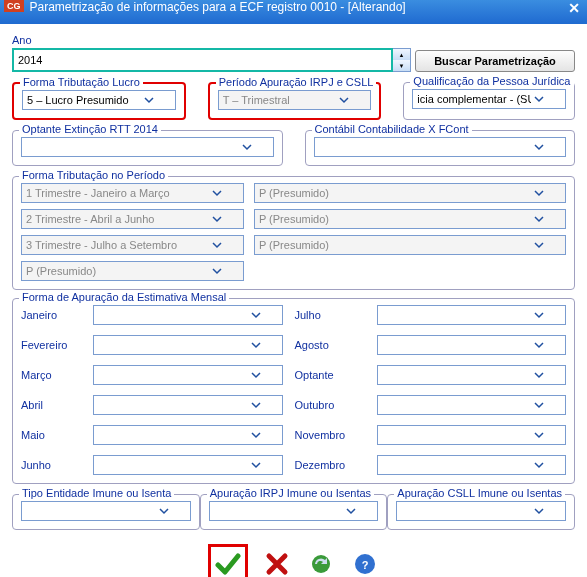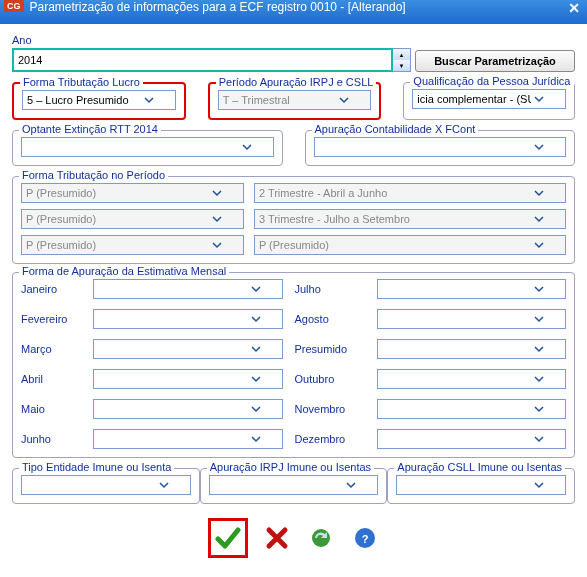--- a/index.html
+++ b/index.html
@@ -111,35 +111,43 @@
       <div class="select">
         <span class="txt"></span>
         <span class="arrow">
             <svg viewBox="0 0 10 10">
               <path d="M1 3 L5 7 L9 3" fill="none" stroke="#2050a0" stroke-width="1.5"></path>
             </svg>
           </span>
       </div>
     </div>
     <div class="fieldset">
-      <div class="fieldset-legend">Apuração Contabilidade X FCont</div>
+      <div class="fieldset-legend">Contábil Contabilidade X FCont</div>
       <div class="select">
         <span class="txt"></span>
         <span class="arrow">
             <svg viewBox="0 0 10 10">
               <path d="M1 3 L5 7 L9 3" fill="none" stroke="#2050a0" stroke-width="1.5"></path>
             </svg>
           </span>
       </div>
     </div>
   </div>
 
   <div class="fieldset forma-tributacao">
     <div class="fieldset-legend">Forma Tributação no Período</div>
     <div class="trim-grid" id="trim-grid">
+        <div class="select disabled">
+          <span class="txt">1 Trimestre - Janeiro a Março</span>
+          <span class="arrow">
+            <svg viewBox="0 0 10 10">
+              <path d="M1 3 L5 7 L9 3" fill="none" stroke="#2050a0" stroke-width="1.5"></path>
+            </svg>
+          </span>
+        </div>
         <div class="select disabled">
           <span class="txt">P (Presumido)</span>
           <span class="arrow">
             <svg viewBox="0 0 10 10">
               <path d="M1 3 L5 7 L9 3" fill="none" stroke="#2050a0" stroke-width="1.5"></path>
             </svg>
           </span>
         </div>
         <div class="select disabled">
           <span class="txt">2 Trimestre - Abril a Junho</span>
@@ -225,21 +233,21 @@
         </div>
         <div class="month-lbl">Março</div>
         <div class="select">
           <span class="txt"></span>
           <span class="arrow">
             <svg viewBox="0 0 10 10">
               <path d="M1 3 L5 7 L9 3" fill="none" stroke="#2050a0" stroke-width="1.5"></path>
             </svg>
           </span>
         </div>
-        <div class="month-lbl">Presumido</div>
+        <div class="month-lbl">Optante</div>
         <div class="select">
           <span class="txt"></span>
           <span class="arrow">
             <svg viewBox="0 0 10 10">
               <path d="M1 3 L5 7 L9 3" fill="none" stroke="#2050a0" stroke-width="1.5"></path>
             </svg>
           </span>
         </div>
         <div class="month-lbl">Abril</div>
         <div class="select">

